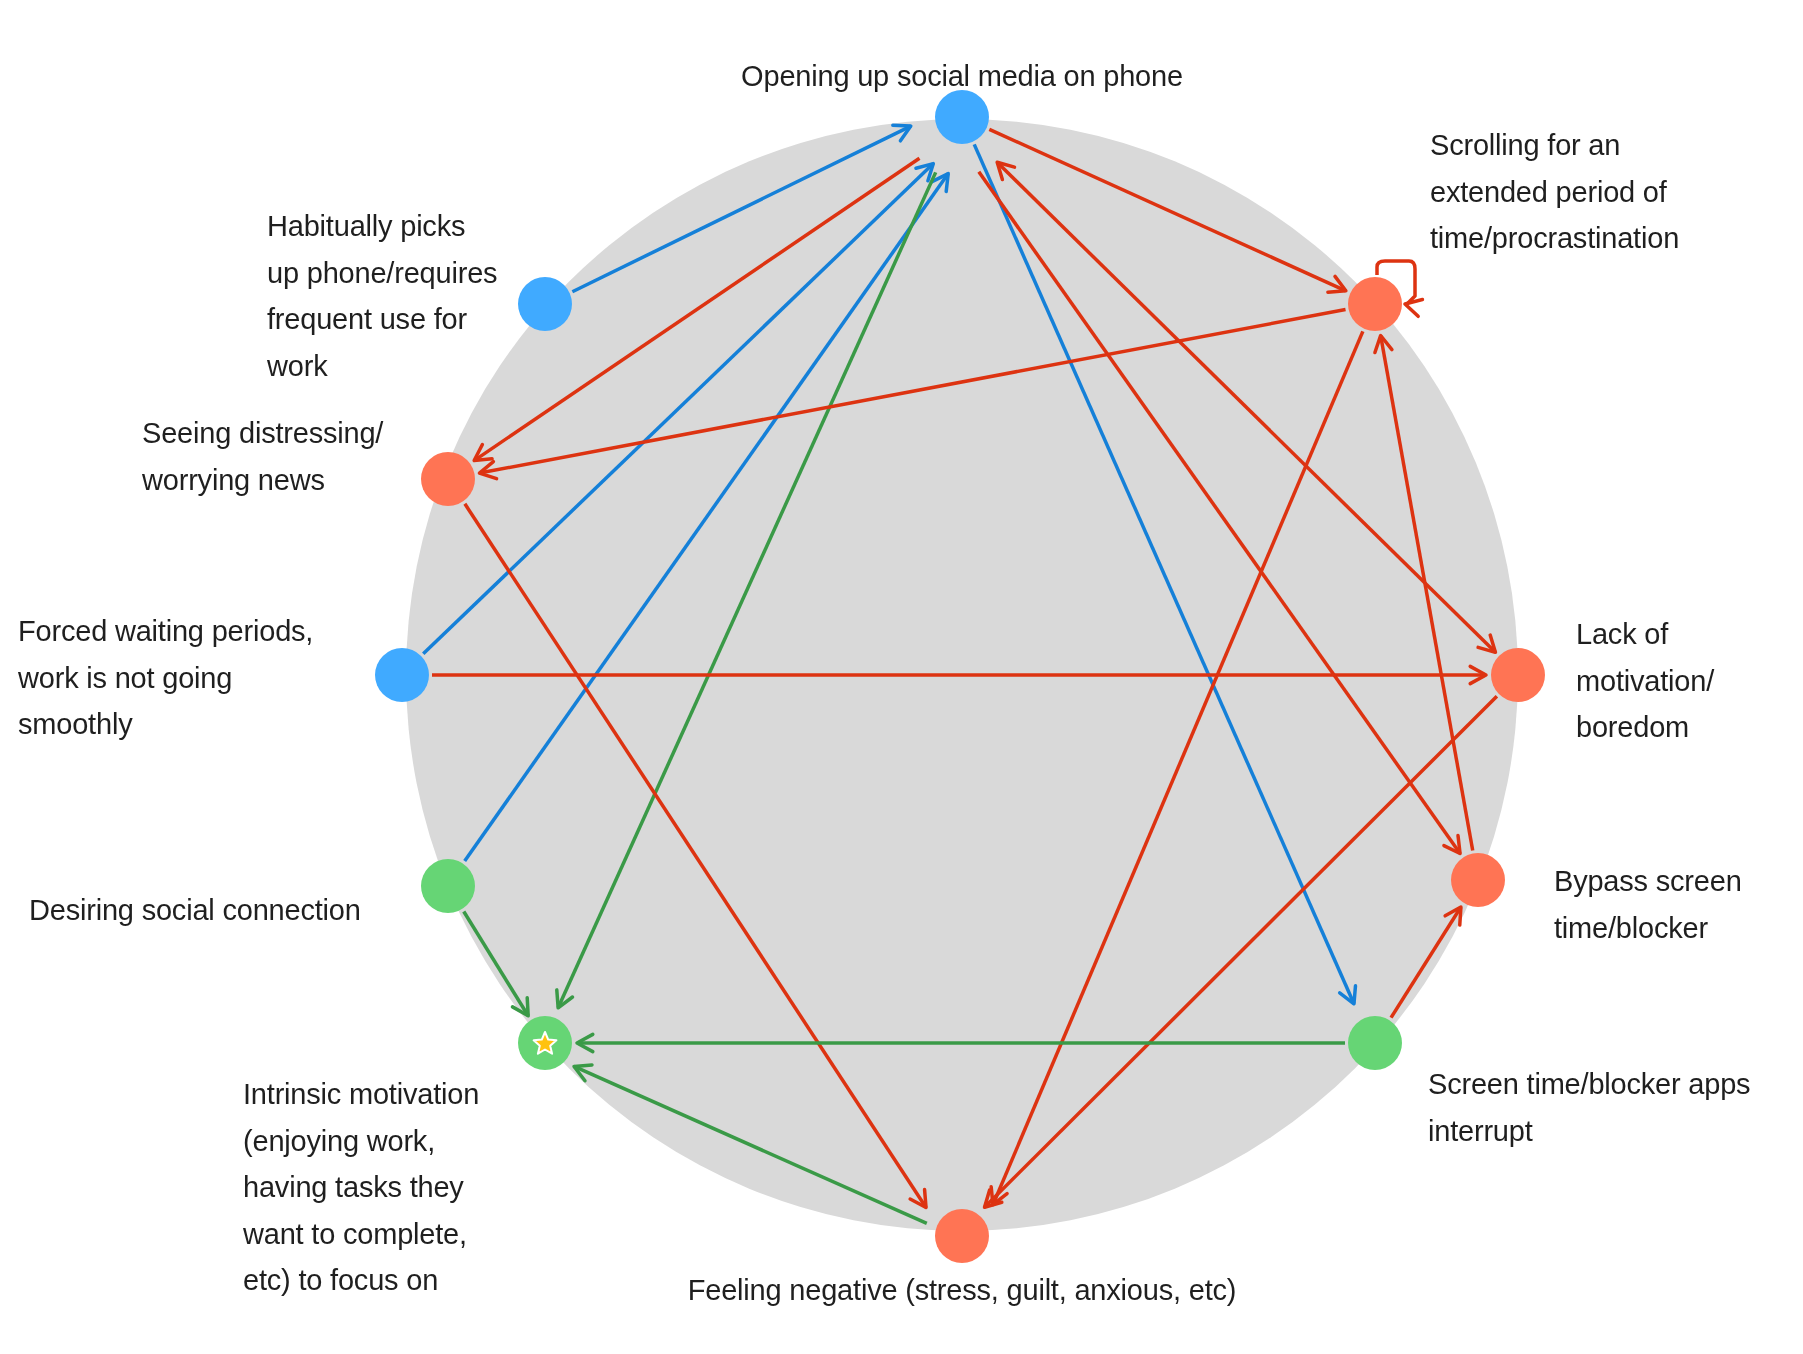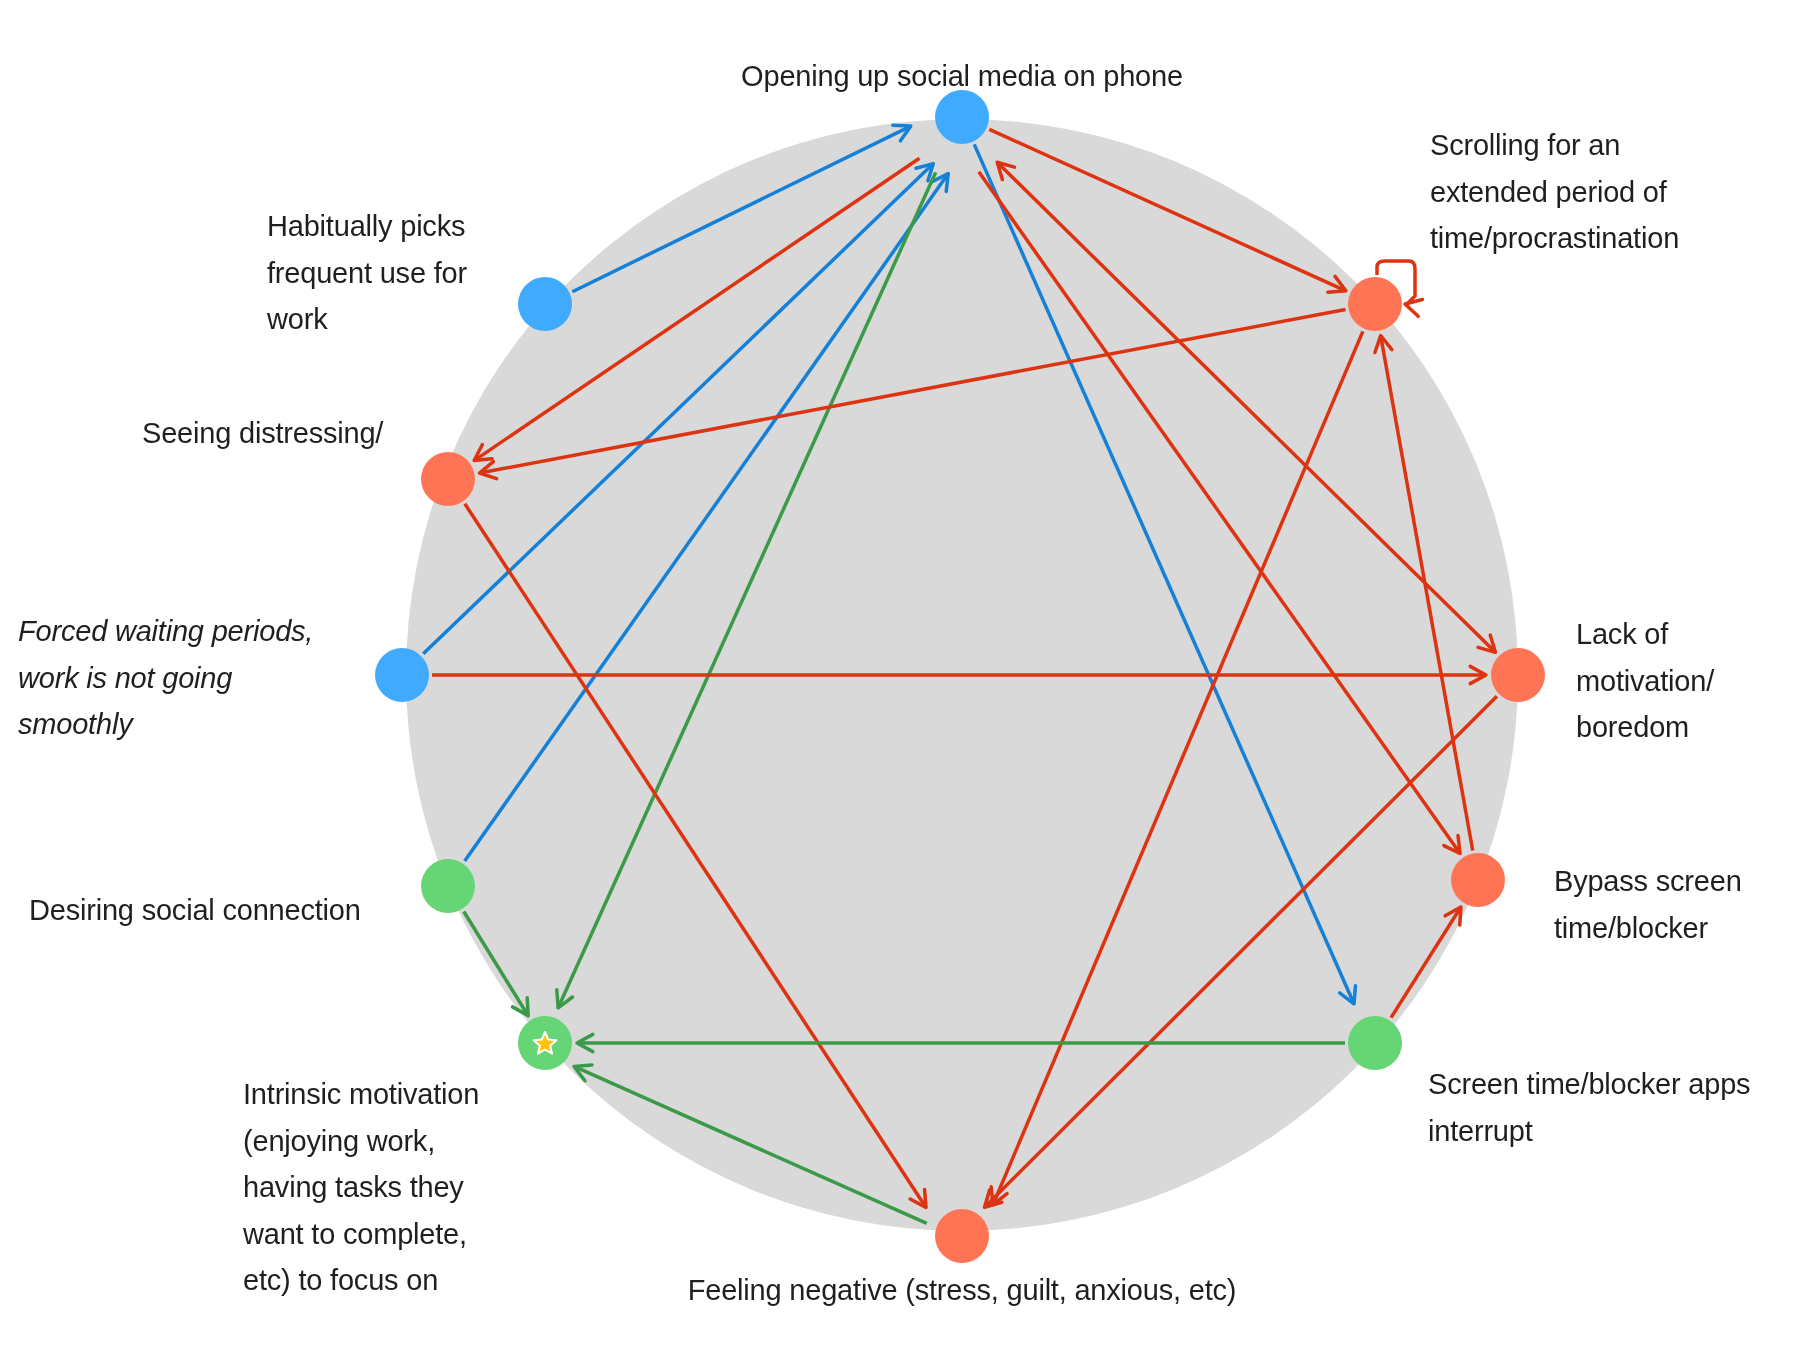--- a/index.html
+++ b/index.html
@@ -140,25 +140,27 @@
 <div class="label" style="left:243px; top:1071px;">
   <span>Intrinsic motivation</span>
   <span>(enjoying work,</span>
   <span>having tasks they</span>
   <span>want to complete,</span>
   <span>etc) to focus on</span>
 </div>
 <div class="label" style="left:29px; top:887px;">
   <span>Desiring social connection</span>
 </div>
-<div class="label" style="left:18px; top:608px;font-style:italic;">
+<div class="label" style="left:18px; top:608px;">
   <span>Forced waiting periods,</span>
   <span>work is not going</span>
   <span>smoothly</span>
 </div>
 <div class="label" style="left:142px; top:410px;">
   <span>Seeing distressing/</span>
+  <span>worrying news</span>
 </div>
 <div class="label" style="left:267px; top:203px;">
   <span>Habitually picks</span>
+  <span>up phone/requires</span>
   <span>frequent use for</span>
   <span>work</span>
 </div>
 
 </body></html>

